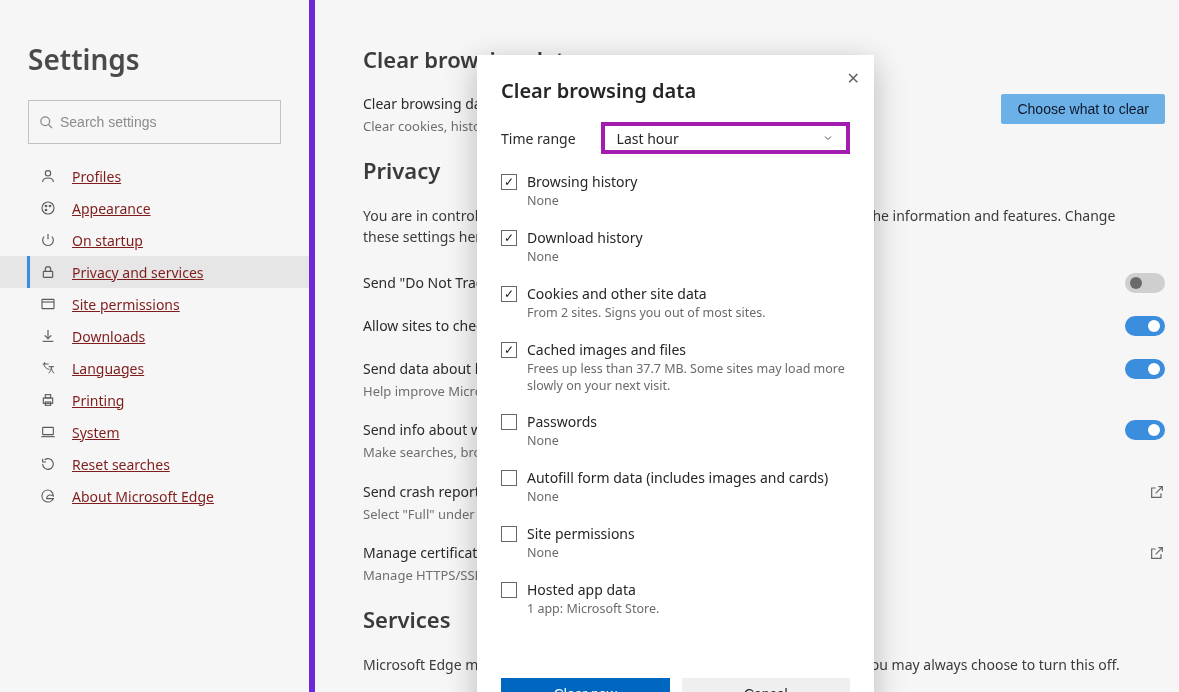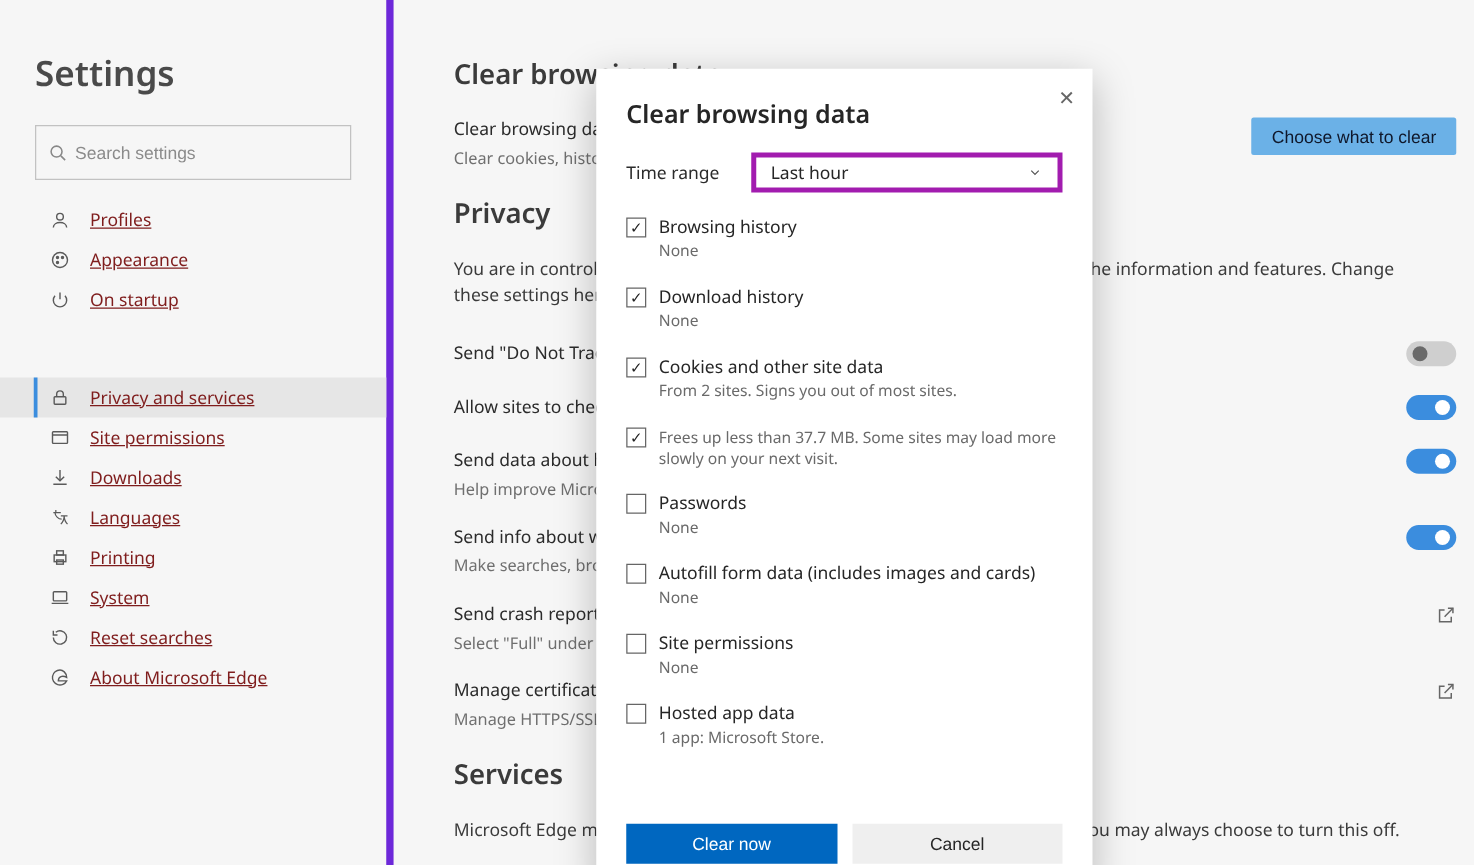--- a/index.html
+++ b/index.html
@@ -45,21 +45,20 @@
     display: flex; align-items: center;
     height: 32px;
     padding-left: 40px;
     color: #7f1d1d;
     cursor: pointer;
     position: relative;
     text-decoration: underline;
   }
   .nav li.active {
     background: #e6e6e6;
-    margin-top: 46px;
   }
   .nav li.active::before {
     content: "";
     position: absolute;
     left: 27px; top: 0; bottom: 0;
     width: 3px;
     background: #3b8dde;
   }
   .nav li .ic {
     width: 20px; text-align: center;
@@ -446,20 +445,21 @@
         <div class="cb checked"></div>
         <div>
           <div class="t">Cookies and other site data</div>
           <div class="s">From 2 sites. Signs you out of most sites.</div>
         </div>
       </div>
 
       <div class="cbd-item">
         <div class="cb checked"></div>
         <div>
+          <div class="t">Cached images and files</div>
           <div class="s">Frees up less than 37.7 MB. Some sites may load more slowly on your next visit.</div>
         </div>
       </div>
 
       <div class="cbd-item">
         <div class="cb"></div>
         <div>
           <div class="t">Passwords</div>
           <div class="s">None</div>
         </div>

